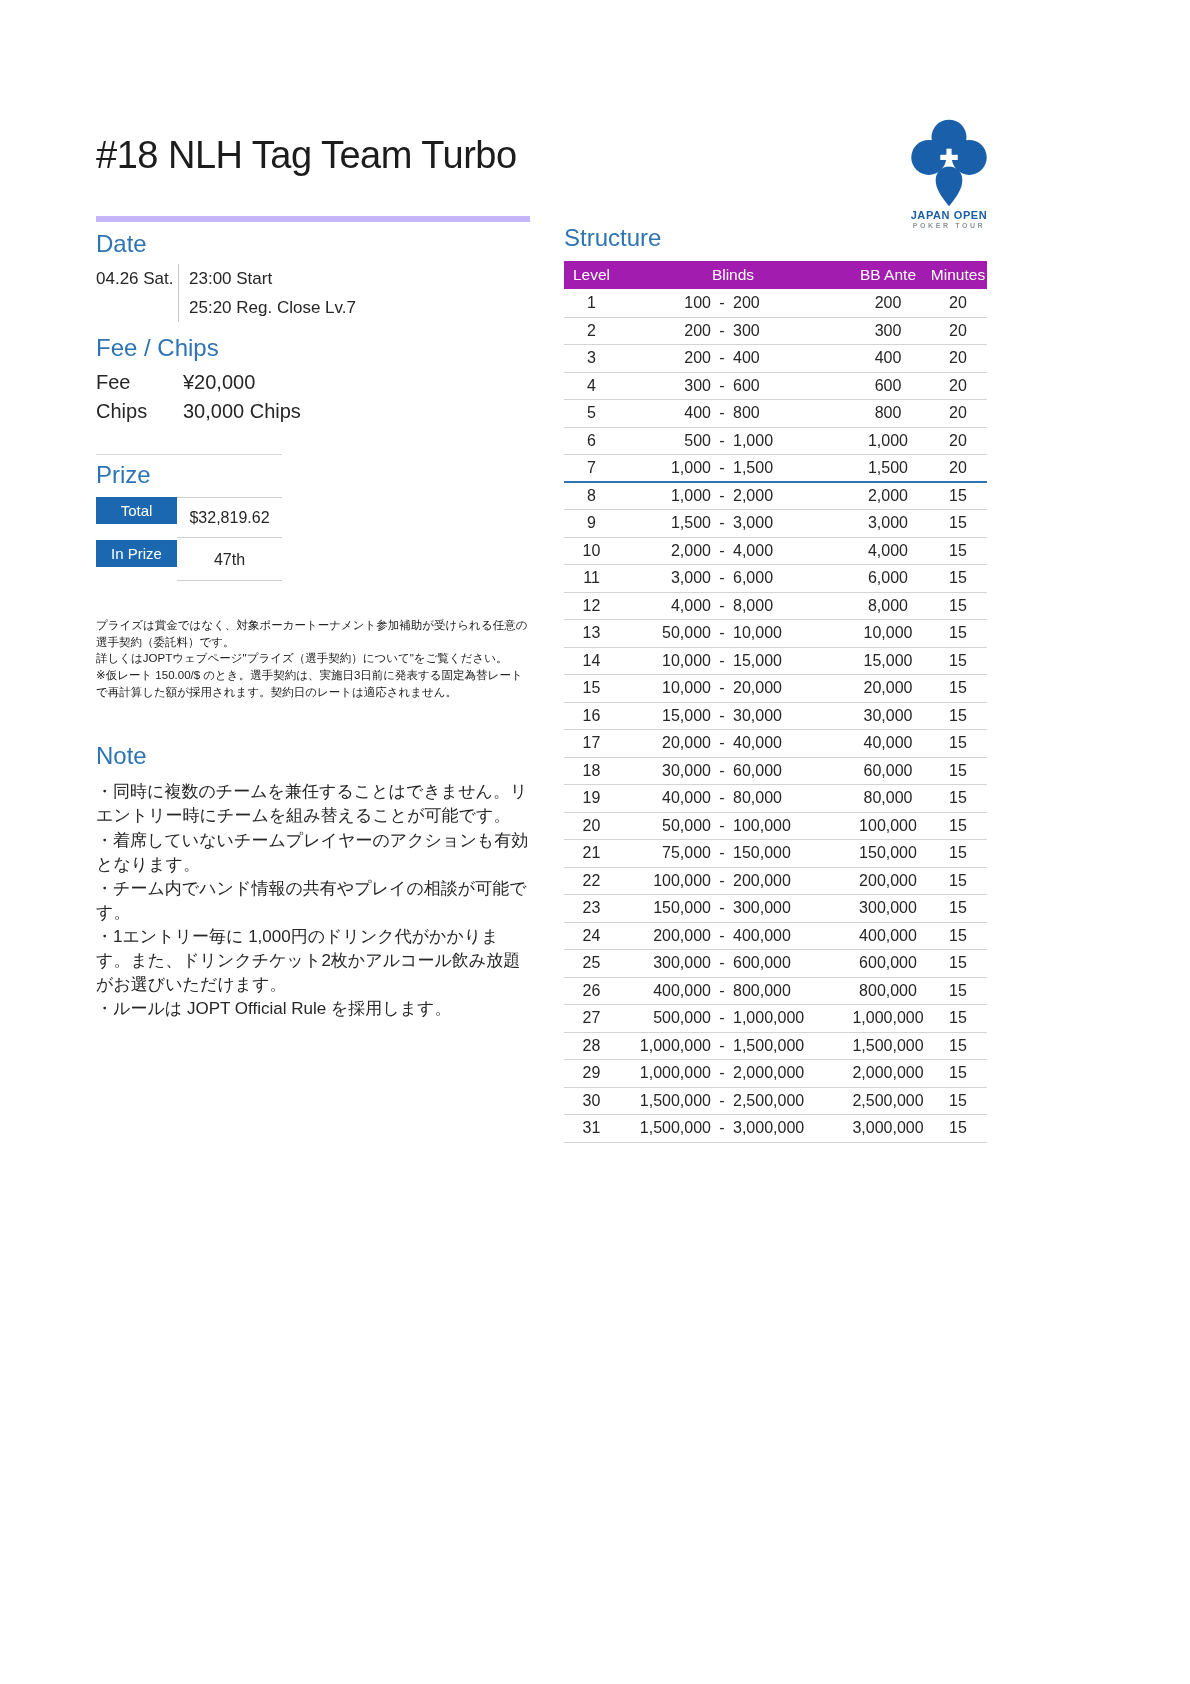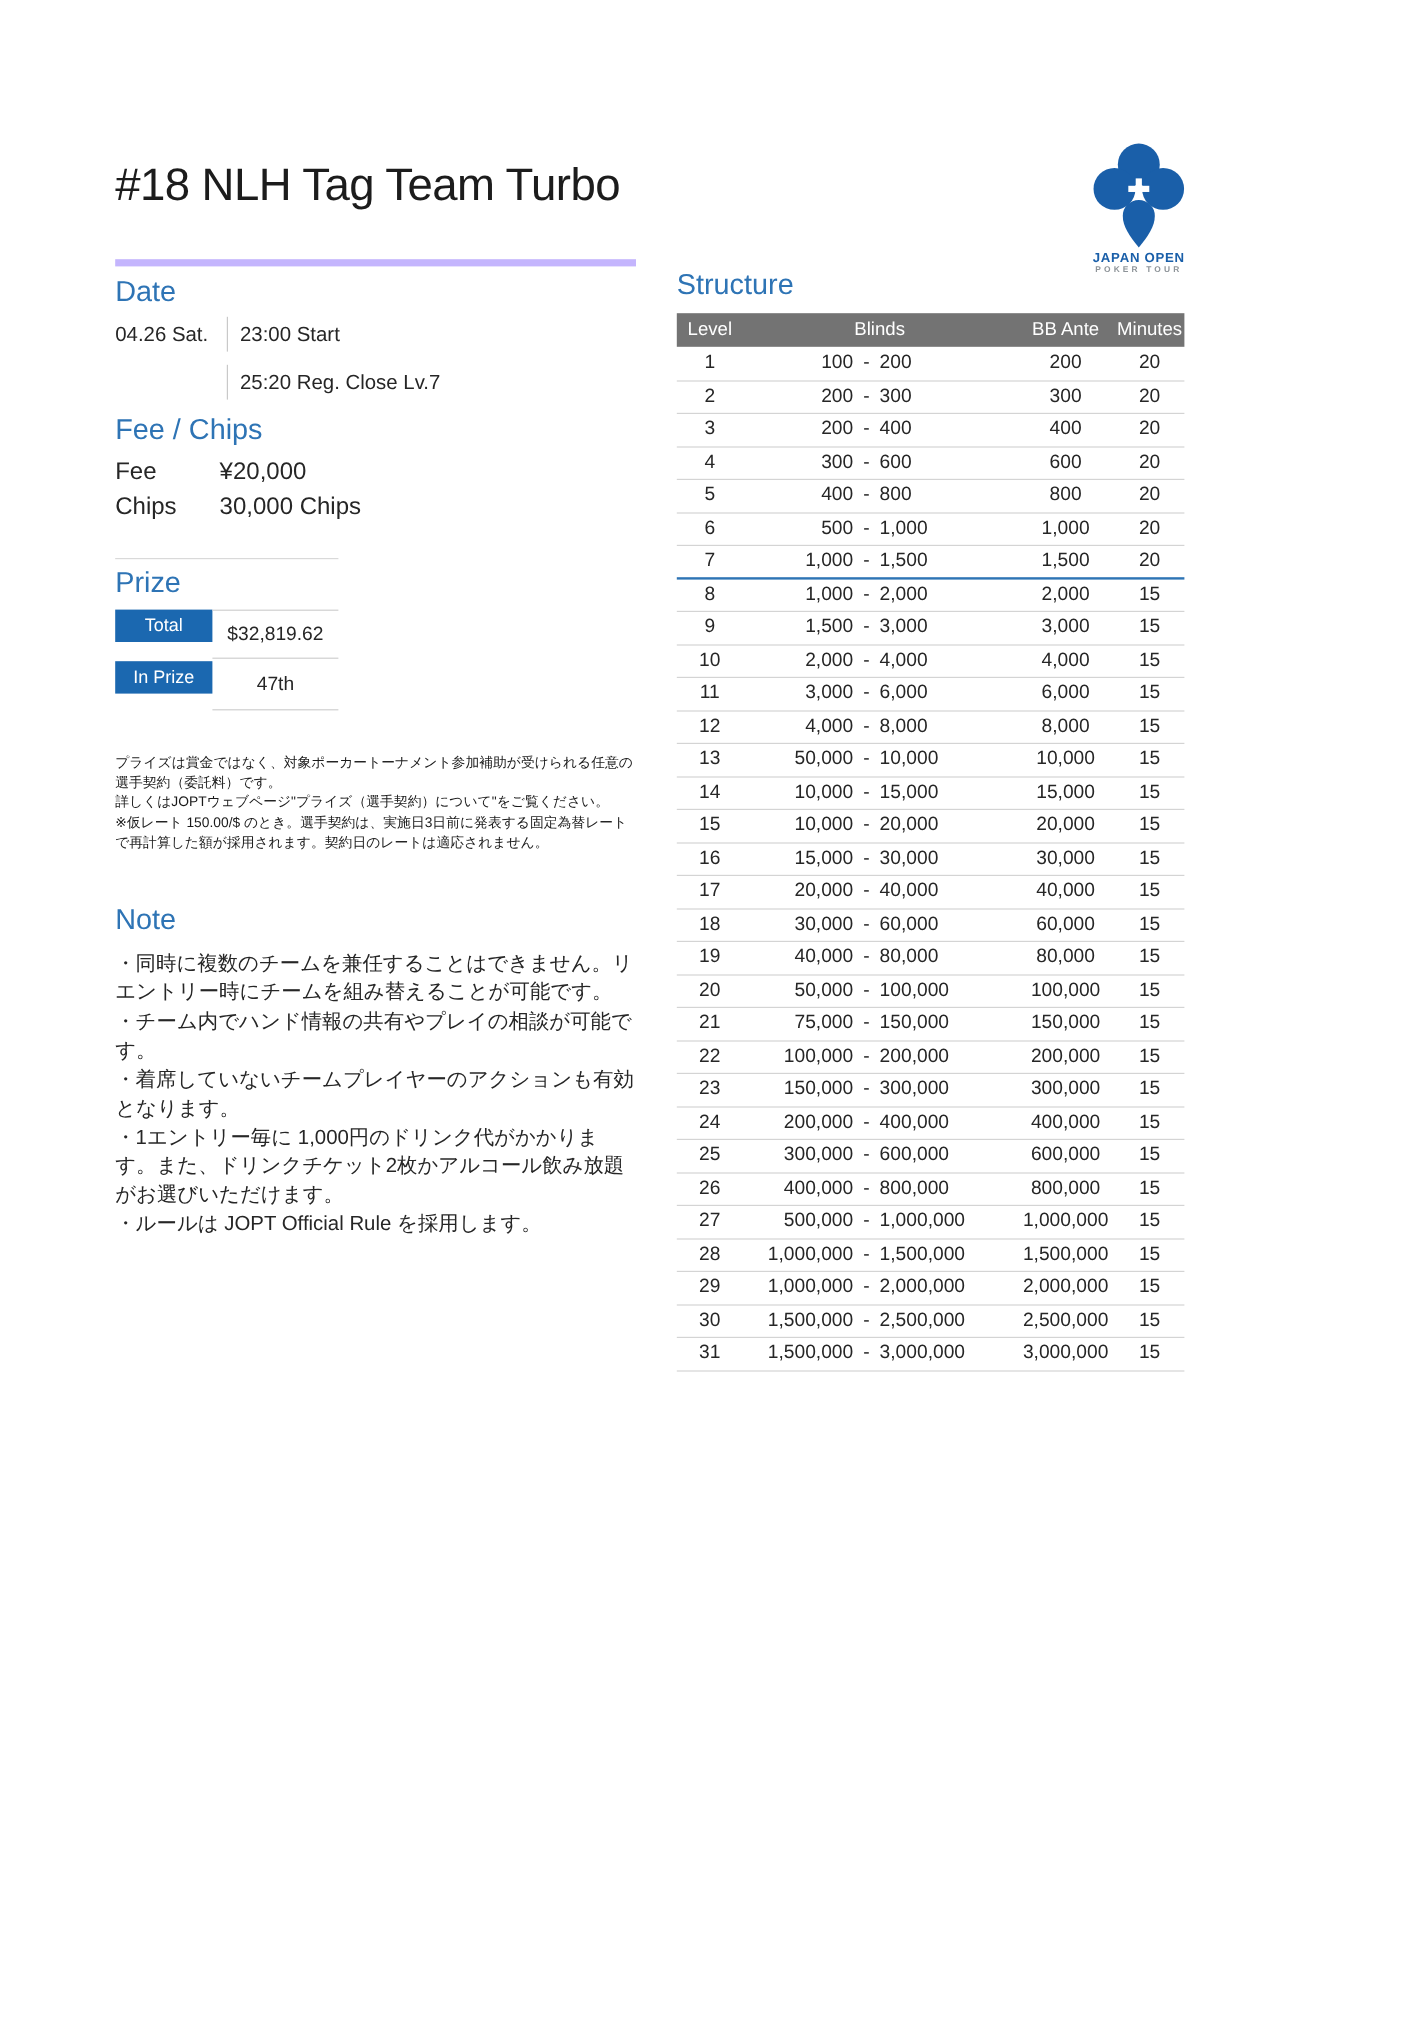--- a/index.html
+++ b/index.html
@@ -23,21 +23,21 @@
   .logo-title { font-size: 11px; font-weight: bold; color: #1a5fa9; letter-spacing: 0.6px; margin-top: 1px; }
   .logo-subtitle { font-size: 7px; font-weight: bold; color: #8e9499; letter-spacing: 2.6px; margin-top: 1px; }
 
   
   .sec-heading { font-size: 24px; color: #2e74b5; font-weight: 400; }
 
   
   .left-col { position: absolute; left: 96px; top: 216px; width: 434px; }
 
   .date-section { border-top: 6px solid #c4b5fd; padding-top: 8px; }
-  .date-grid { margin-top: 6px; display: grid; grid-template-columns: 82px 1fr; gap: 11px; }
+  .date-grid { margin-top: 6px; display: grid; grid-template-columns: 82px 1fr; }
   .date-grid .cell { height: 29px; display: flex; align-items: center; font-size: 17px; }
   .date-grid .rcell { border-left: 1px solid #c9c9c9; padding-left: 10px; }
 
   .fee-section { margin-top: 12px; }
   .fee-grid { margin-top: 6px; display: grid; grid-template-columns: 87px 1fr; }
   .fee-grid .cell { height: 29px; display: flex; align-items: center; font-size: 20px; }
 
   .prize-section { margin-top: 28px; }
   .prize-rule { width: 186px; border-top: 1px solid #d9d9d9; margin-bottom: 6px; }
   .prize-table { margin-top: 8px; width: 186px; }
@@ -63,21 +63,21 @@
   .structure-table { margin-top: 9px; width: 423px; }
   .s-row {
     display: grid;
     grid-template-columns: 55px 92px 22px 114px 82px 58px;
     align-items: center;
     height: 27.5px;
     font-size: 16px;
     border-bottom: 1px solid #d4d4d4;
   }
   .s-row.header {
-    background: #737373; color: #ffffff; height: 28px;
+    background: #a21caf; color: #ffffff; height: 28px;
     font-size: 15.5px; border-bottom: none; margin-bottom: 1px;
   }
   .s-row.reg-close { border-bottom: 2px solid #2e74b5; }
   .c-center { text-align: center; }
   .c-right  { text-align: right; }
   .c-left   { text-align: left; }
   .h-blinds { grid-column: 2 / span 3; text-align: center; }
 </style>
 </head>
 <body>
@@ -141,22 +141,22 @@
   <div class="disclaimer">
       <div>プライズは賞金ではなく、対象ポーカートーナメント参加補助が受けられる任意の選手契約（委託料）です。</div>
       <div>詳しくはJOPTウェブページ"プライズ（選手契約）について"をご覧ください。</div>
       <div>※仮レート 150.00/$ のとき。選手契約は、実施日3日前に発表する固定為替レートで再計算した額が採用されます。契約日のレートは適応されません。</div>
     </div>
 
   <div class="note-section">
     <div class="sec-heading">Note</div>
     <div class="note-list">
         <div>・同時に複数のチームを兼任することはできません。リエントリー時にチームを組み替えることが可能です。</div>
+        <div>・着席していないチームプレイヤーのアクションも有効となります。</div>
         <div>・チーム内でハンド情報の共有やプレイの相談が可能です。</div>
-        <div>・着席していないチームプレイヤーのアクションも有効となります。</div>
         <div>・1エントリー毎に 1,000円のドリンク代がかかります。また、ドリンクチケット2枚かアルコール飲み放題がお選びいただけます。</div>
         <div>・ルールは JOPT Official Rule を採用します。</div>
       </div>
   </div>
 
 </div>
 
 <div class="right-col">
   <div class="sec-heading">Structure</div>
   <div class="structure-table">

